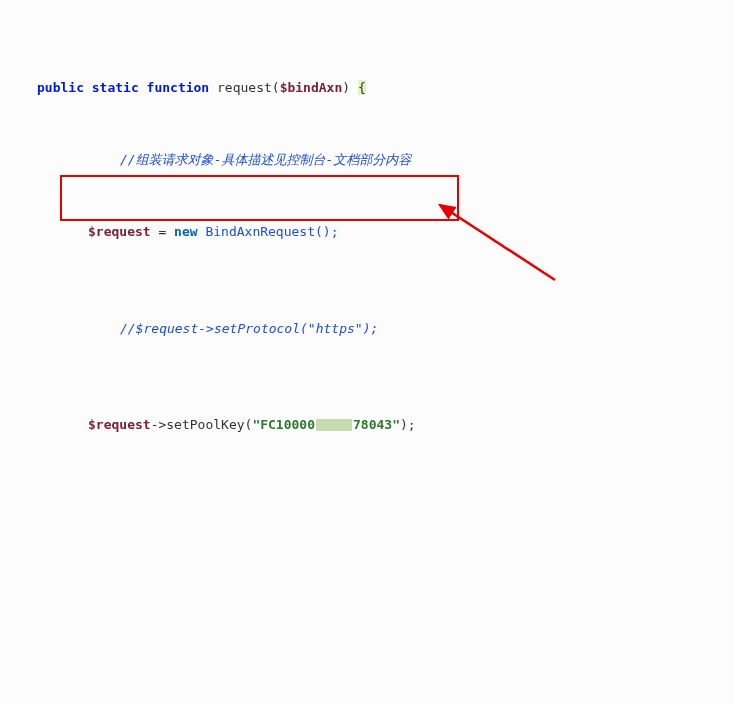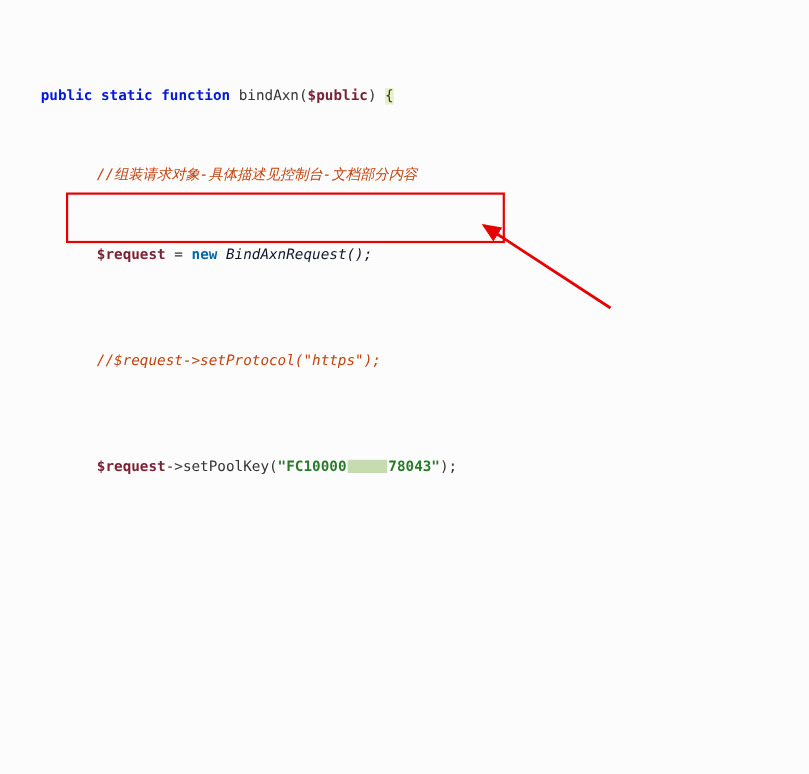--- a/index.html
+++ b/index.html
@@ -17,29 +17,29 @@
     padding: 4px 0 4px 10px;
     white-space: pre;
     color: #333;
   }
   .line {
     position: relative;
     padding-left: 18px;
   }
   .indent1 { padding-left: 50px; }
   .indent2 { padding-left: 78px; }
-  .comment { color: #c2410c; font-style: italic; }
+  .comment { color: #1d4ed8; font-style: italic; margin-left: 32px; }
   .comment-green { color: #4a8a4a; font-style: italic; }
   .keyword { color: #0018d8; font-weight: bold; }
   .func { color: #333; }
   .var { color: #7a2234; font-weight: bold; }
   .str { color: #2b7a2b; font-weight: bold; }
   .brace-hl { background: #e6f2c2; }
   .new { color: #0369a1; font-weight: bold; }
-  .type { color: #0f172a; font-style: italic; }
+  .type { color: #1d4ed8; }
   .bold-black { color: #111; font-weight: bold; }
   .highlight-box {
     position: absolute;
     border: 2px solid #e60000;
     left: 60px;
     top: 175px;
     width: 395px;
     height: 42px;
     pointer-events: none;
   }
@@ -57,21 +57,21 @@
     vertical-align: middle;
     margin: 0 1px;
   }
 </style>
 </head>
 <body>
 
 <div class="editor">
 
 
-<div class="line" style="padding-left:27px"><span class="keyword">public static function</span><span class="func"> bindAxn</span><span>(</span><span class="var">$public</span><span>) </span><span class="brace-hl">{</span></div>
+<div class="line" style="padding-left:27px"><span class="keyword">public static function</span><span class="func"> request</span><span>(</span><span class="var">$bindAxn</span><span>) </span><span class="brace-hl">{</span></div>
 
 <div class="line indent2"><span class="comment">//组装请求对象-具体描述见控制台-文档部分内容</span></div>
 
 <div class="line indent2"><span class="var">$request</span><span> = </span><span class="new">new</span><span class="type"> BindAxnRequest();</span></div>
 
 
 <div class="line indent2"><span class="comment">//$request-&gt;setProtocol("https");</span></div>
 
 
 <div class="line indent2"><span class="var">$request</span><span>-&gt;setPoolKey(</span><span class="str"><span>"FC10000</span><span class="redact"></span><span>78043"</span></span><span>);</span></div>

